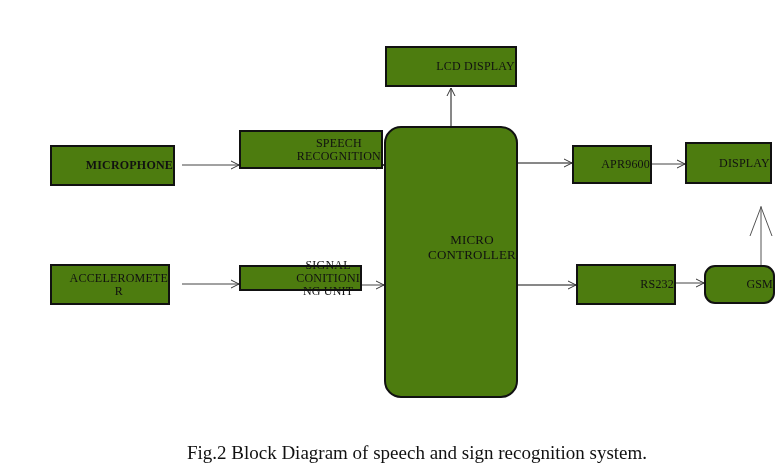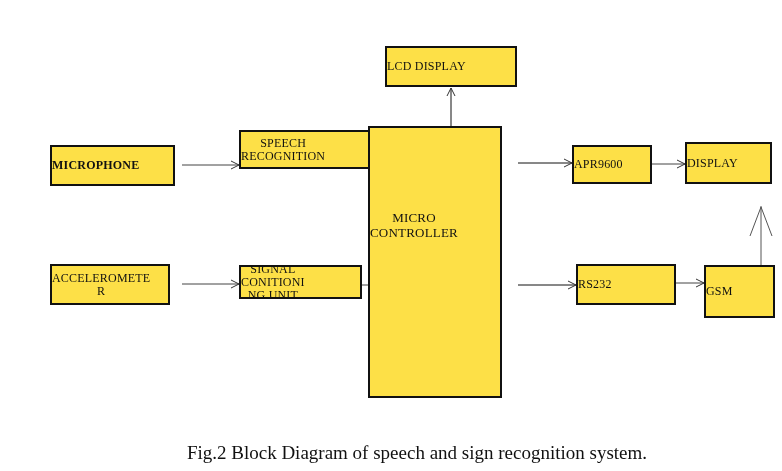--- a/index.html
+++ b/index.html
@@ -1,19 +1,19 @@
 <!DOCTYPE html>
 <html><head>
   <meta charset="utf-8">
   <style>
     html, body { margin: 0; padding: 0; background: #ffffff; }
     body { width: 782px; height: 471px; position: relative; overflow: hidden;
            font-family: "Liberation Serif", "DejaVu Serif", serif; color: #111; }
     .box { position: absolute; box-sizing: border-box; border: 2px solid #111;
-           background: #fde047; display: flex; align-items: center; justify-content: flex-start;
+           background: #4d7c0f; display: flex; align-items: center; justify-content: flex-end;
            text-align: center; font-size: 12px; line-height: 13px; letter-spacing: 0.2px; }
     .box span { white-space: pre-line; }
     svg.wires { position: absolute; left: 0; top: 0; }
     .caption { position: absolute; left: 0; width: 834px; top: 442px; text-align: center;
                font-size: 19px; color: #111; }
   </style>
 </head>
 <body>
 
 <svg class="wires" width="782" height="471">
@@ -44,45 +44,45 @@
 
 <div class="box" style="left:50px;top:145px;width:125px;height:41px;font-weight:bold;">
   <span>MICROPHONE</span>
 </div>
 
 <div class="box" style="left:239px;top:130px;width:144px;height:39px;">
   <span>SPEECH
 RECOGNITION</span>
 </div>
 
-<div class="box" style="left:368px;top:126px;width:134px;height:272px;align-items:flex-start;padding-top:82px;">
+<div class="box" style="left:384px;top:126px;width:134px;height:272px;align-items:flex-start;padding-top:104px;border-radius:17px;">
   <span style="font-size:13px;line-height:15px;">MICRO
 CONTROLLER</span>
 </div>
 
 <div class="box" style="left:572px;top:145px;width:80px;height:39px;">
   <span>APR9600</span>
 </div>
 
 <div class="box" style="left:685px;top:142px;width:87px;height:42px;">
   <span>DISPLAY</span>
 </div>
 
 <div class="box" style="left:50px;top:264px;width:120px;height:41px;">
   <span>ACCELEROMETE
 R</span>
 </div>
 
-<div class="box" style="left:239px;top:265px;width:123px;height:34px;">
+<div class="box" style="left:239px;top:265px;width:123px;height:26px;">
   <span>SIGNAL
 CONITIONI
 NG UNIT</span>
 </div>
 
 <div class="box" style="left:576px;top:264px;width:100px;height:41px;">
   <span>RS232</span>
 </div>
 
-<div class="box" style="left:704px;top:265px;width:71px;height:53px;">
+<div class="box" style="left:704px;top:265px;width:71px;height:39px;border-radius:11px;">
   <span>GSM</span>
 </div>
 
 <div class="caption">Fig.2 Block Diagram of speech and sign recognition system.</div>
 
 </body></html>

